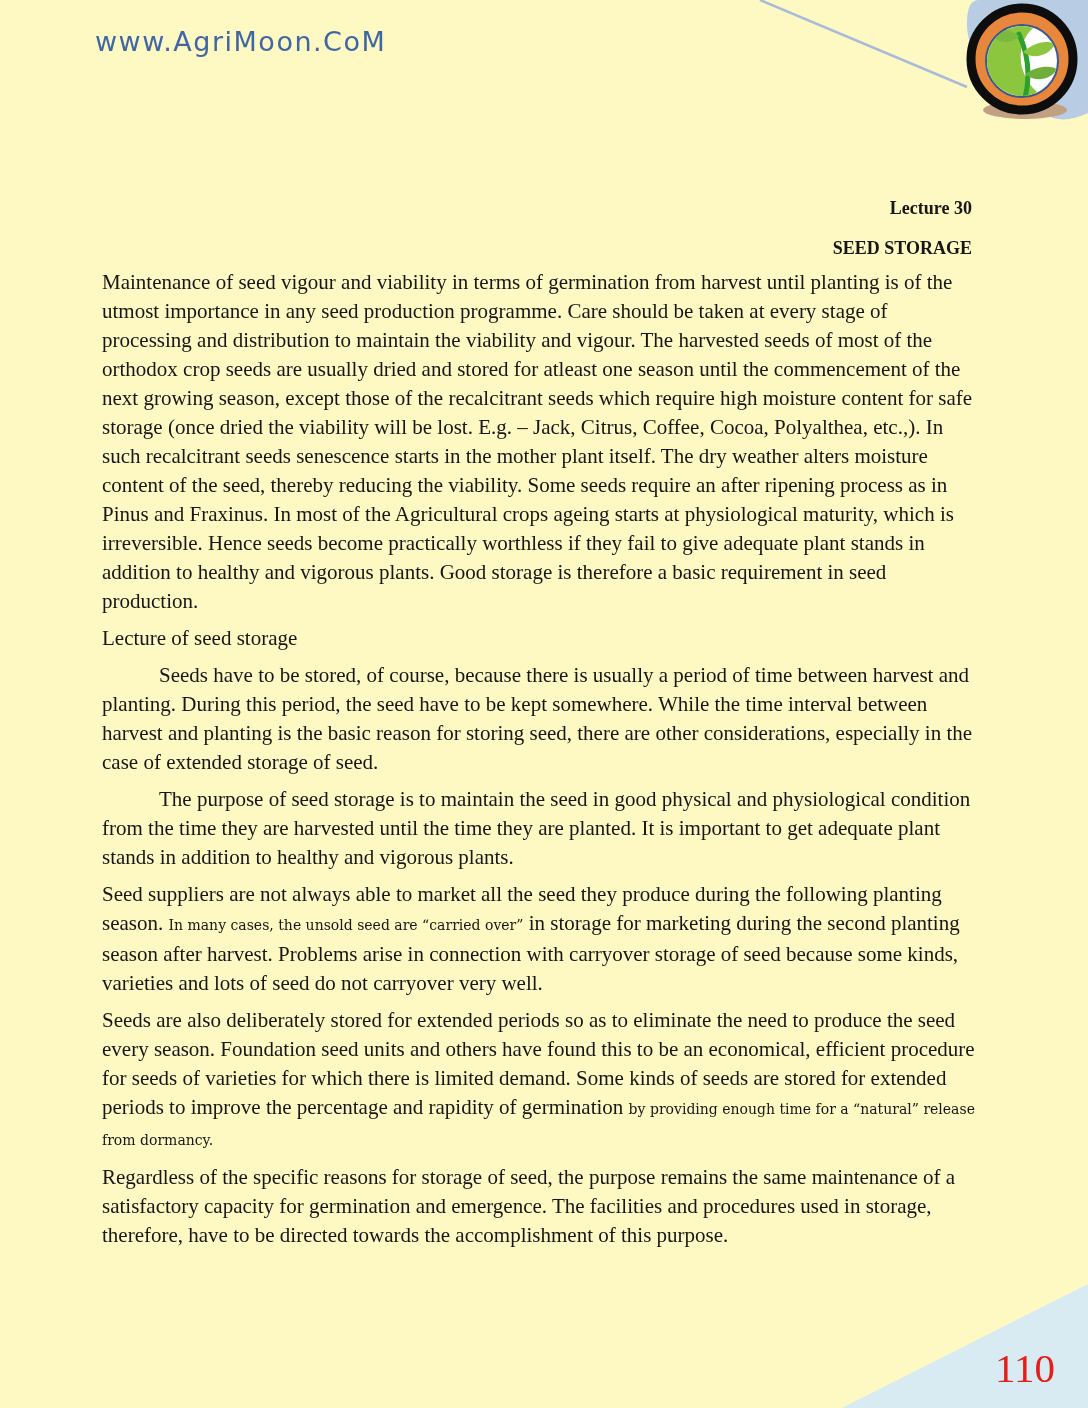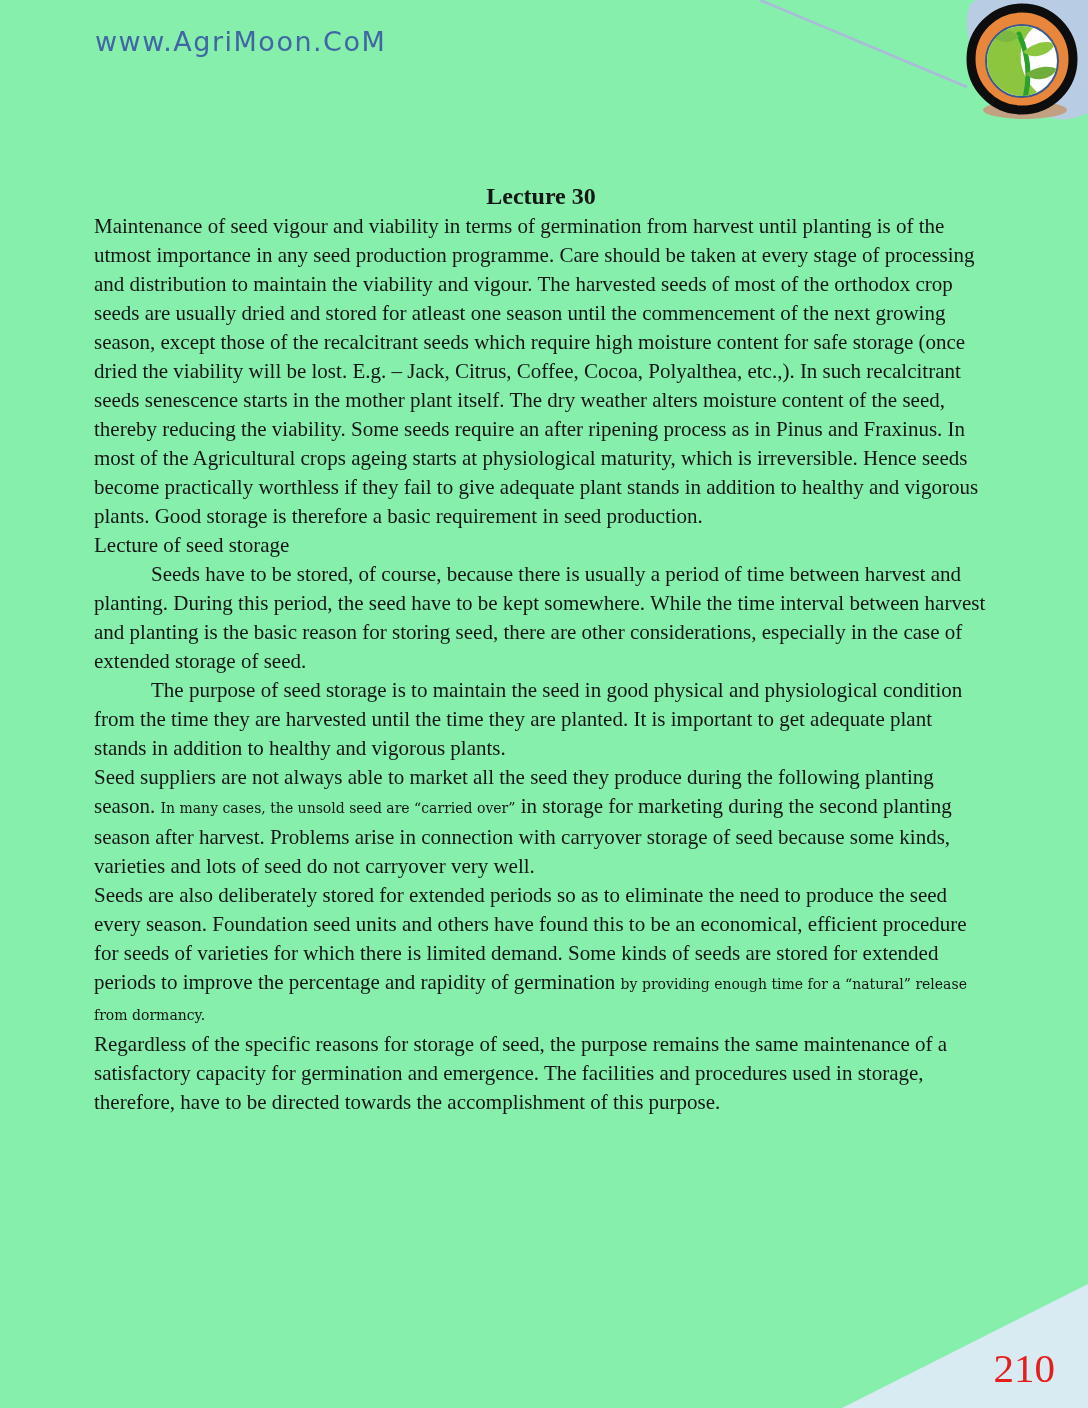--- a/index.html
+++ b/index.html
@@ -1,39 +1,39 @@
 <!DOCTYPE html>
 <html><head>
 <meta charset="utf-8">
 <style>
   html,body { margin:0; padding:0; background:#ffffff; }
   .page {
     position:relative;
     width:1088px; height:1408px;
-    background:#86efac;
+    background:#fef9c3;
     overflow:hidden;
     font-family:"Liberation Serif", serif;
     color:#161616;
   }
   .watermark {
     position:absolute; left:95px; top:26px;
     font-family:"DejaVu Sans", sans-serif;
     font-size:27px; letter-spacing:1.5px;
     color:#4066a4;
   }
   .top-decor { position:absolute; left:0; top:0; width:1088px; height:140px; pointer-events:none; }
   .logo { position:absolute; right:0; top:0; width:133px; height:133px; }
   .content {
     position:absolute; left:94px; top:180px; width:894px;
     font-size:21px; line-height:29px;
     text-align:left;
   }
-  .title-line { text-align:center; font-weight:bold; margin:4px; font-size:24px; line-height:24px; }
+  .title-line { text-align:right; font-weight:bold; margin:16px; font-size:18px; line-height:24px; }
   .title-line.second { margin-bottom:5px; }
-  p.para { margin:0; }
+  p.para { margin:8px; }
   p.para.indent { text-indent:57px; }
   .alt-font { font-family:"DejaVu Serif", serif; font-size:14px; }
   .corner-triangle { position:absolute; right:0; bottom:0; width:246px; height:124px; }
   .page-number {
     position:absolute; right:33px; bottom:18px;
     font-family:"Liberation Serif", serif;
     font-size:41px; line-height:44px;
     color:#e41e1a;
   }
 </style>
@@ -62,30 +62,31 @@
       <path d="M 66,24 C 40,26 30,45 31,62 C 32,82 46,97 66,98 C 74,98 79,95 82,92 C 62,74 60,44 78,28 C 74,25 70,24 66,24 Z" fill="#8cc63e"></path>
       <path d="M 70,98 C 75,78 74,56 64,34" fill="none" stroke="#2ca02c" stroke-width="5" stroke-linecap="round"></path>
       <path d="M 64,36 C 52,28 44,28 36,34 C 44,44 56,45 64,36 Z" fill="#7ab840"></path>
       <path d="M 68,52 C 80,42 92,40 100,44 C 94,56 78,60 68,52 Z" fill="#8cc63e"></path>
       <path d="M 70,74 C 82,66 94,65 102,69 C 96,80 80,83 70,74 Z" fill="#6fae3a"></path>
     </g>
   </svg>
 
   <div class="content">
     <p class="title-line">Lecture 30</p>
+    <p class="title-line second">SEED STORAGE</p>
     <div>
         <p class="para"><span>Maintenance of seed vigour and viability in terms of germination from harvest until planting is of the utmost importance in any seed production programme.  Care should be taken at every stage of processing and distribution to maintain the viability and vigour.  The harvested seeds of most of the orthodox crop seeds are usually dried and stored for atleast one season until the commencement of the next growing season, except those of the recalcitrant seeds which require high moisture content for safe storage (once dried the viability will be lost.  E.g. – Jack, Citrus, Coffee, Cocoa, Polyalthea, etc.,).  In such recalcitrant seeds senescence starts in the mother plant itself.  The dry weather alters moisture content of the seed, thereby reducing the viability.  Some seeds require an after ripening process as in Pinus and Fraxinus.  In most of the Agricultural crops ageing starts at physiological maturity, which is irreversible.  Hence seeds become practically worthless if they fail to give adequate plant stands in addition to healthy and vigorous plants.  Good storage is therefore a basic requirement in seed production.</span></p>
         <p class="para"><span>Lecture of seed storage</span></p>
         <p class="para indent"><span>Seeds have to be stored, of course, because there is usually a period of time between harvest and planting.  During this period, the seed have to be kept somewhere.  While the time interval between harvest and planting is the basic reason for storing seed, there are other considerations, especially in the case of extended storage of seed.</span></p>
         <p class="para indent"><span>The purpose of seed storage is to maintain the seed in good physical and physiological condition from the time they are harvested until the time they are planted. It is important to get adequate plant stands in addition to healthy and vigorous plants.</span></p>
         <p class="para"><span>Seed suppliers are not always able to market all the seed they produce during the following planting season.  </span><span class="alt-font">In many cases, the unsold seed are “carried over”</span><span> in storage for marketing during the second planting season after harvest.  Problems arise in connection with carryover storage of seed because some kinds, varieties and lots of seed do not carryover very well.</span></p>
         <p class="para"><span>Seeds are also deliberately stored for extended periods so as to eliminate the need to produce the seed every season.  Foundation seed units and others have found this to be an economical, efficient procedure for seeds of varieties for which there is limited demand.  Some kinds of seeds are stored for extended periods to improve the percentage and rapidity of germination </span><span class="alt-font">by providing enough time for a “natural” release from dormancy.</span></p>
         <p class="para"><span>Regardless of the specific reasons for storage of seed, the purpose remains the same maintenance of a satisfactory capacity for germination and emergence.  The facilities and procedures used in storage, therefore, have to be directed towards the accomplishment of this purpose.</span></p>
       </div>
   </div>
 
   <svg class="corner-triangle" viewBox="0 0 246 124" aria-hidden="true">
     <polygon points="0,124 246,0 246,124" fill="#d8eaf2"></polygon>
   </svg>
 
-  <div class="page-number">210</div>
+  <div class="page-number">110</div>
 
 </div>
 
 </body></html>

